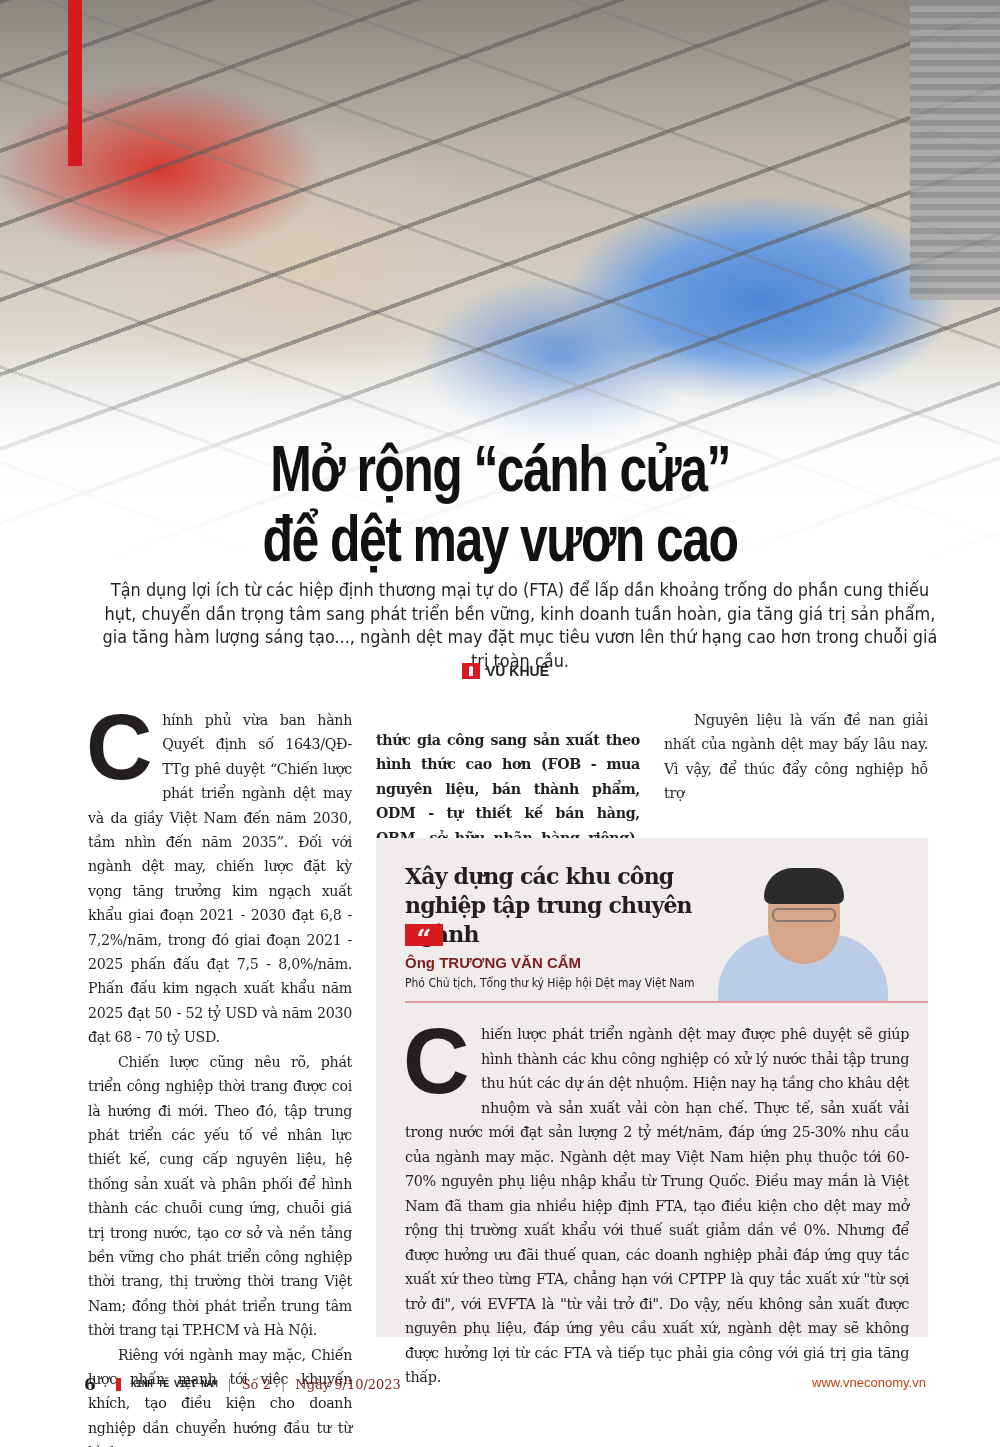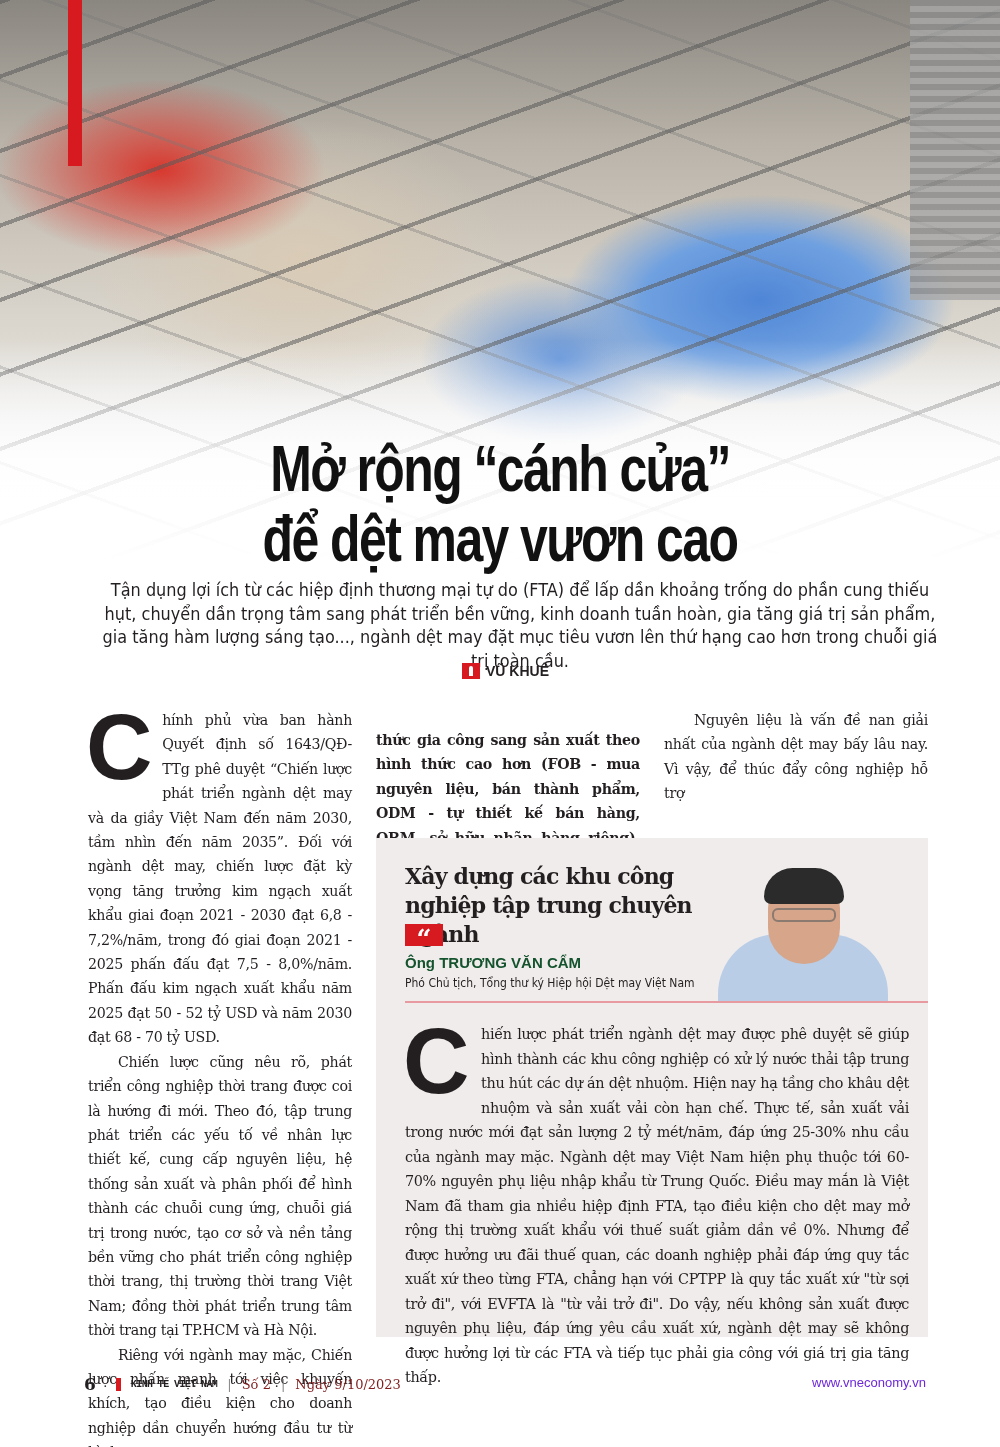--- a/index.html
+++ b/index.html
@@ -73,21 +73,21 @@
     font-family: "DejaVu Serif", serif; font-weight: bold; font-size: 22px; line-height: 29px; color: #231f20;
     letter-spacing: -0.8px;
   }
   .quote-icon {
     position: absolute; left: 29px; top: 86px; width: 38px; height: 22px; background: #d71920;
     color: #fff; font-family: "DejaVu Serif", serif; font-weight: bold; font-size: 26px; line-height: 30px;
     text-align: center; overflow: hidden;
   }
   .person-name {
     position: absolute; left: 29px; top: 116px; font-family: "Liberation Sans", sans-serif; font-weight: bold;
-    font-size: 15px; color: #14532d;
+    font-size: 15px; color: #7f1d1d;
   }
   .person-role {
     position: absolute; left: 29px; top: 138px; font-family: "DejaVu Sans", sans-serif; font-size: 12px;
     color: #231f20; transform: scaleX(0.9); transform-origin: 0 0;
   }
   .portrait {
     position: absolute; left: 342px; top: 18px; width: 170px; height: 145px; overflow: hidden;
   }
   .portrait .shirt { position: absolute; left: 0; top: 78px; width: 170px; height: 80px; background: #b9cde6; border-radius: 60px 60px 0 0; }
   .portrait .face { position: absolute; left: 50px; top: 20px; width: 72px; height: 88px; background: #d6a58a; border-radius: 36px 36px 40px 40px; }
@@ -106,21 +106,21 @@
     position: absolute; left: 84px; top: 1374px; display: flex; align-items: center; gap: 10px;
     font-family: "DejaVu Serif", serif; font-size: 13px; color: #231f20;
   }
   .page-num { font-weight: bold; font-size: 17px; margin-right: 10px; }
   .mag-mark { width: 5px; height: 13px; background: #d71920; }
   .mag-name { font-weight: bold; font-size: 10px; letter-spacing: -0.6px; font-family: Liberation Mono, monospace; }
   .sep { color: #888; }
   .issue, .date { color: #7f1d1d; font-size: 13px; }
   .footer-right {
     position: absolute; left: 812px; top: 1375px; font-family: "Liberation Sans", sans-serif;
-    font-size: 13px; color: #6d28d9;
+    font-size: 13px; color: #c2410c;
   }
 </style>
 </head>
 <body>
 
 <div class="hero">
   <div class="hero-machine"></div>
 </div>
 <div class="red-bar"></div>
 

